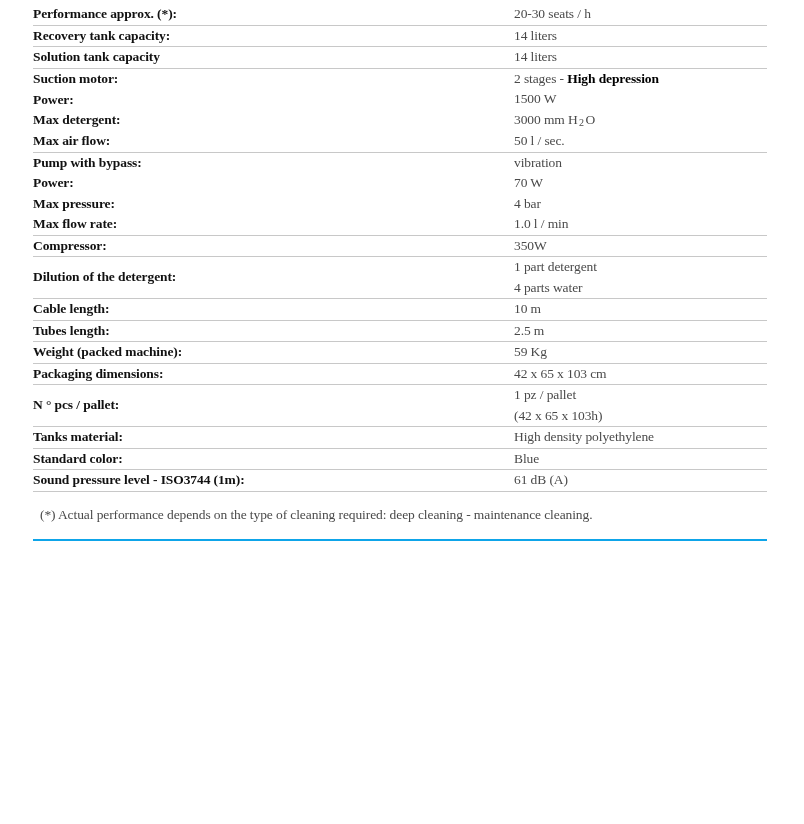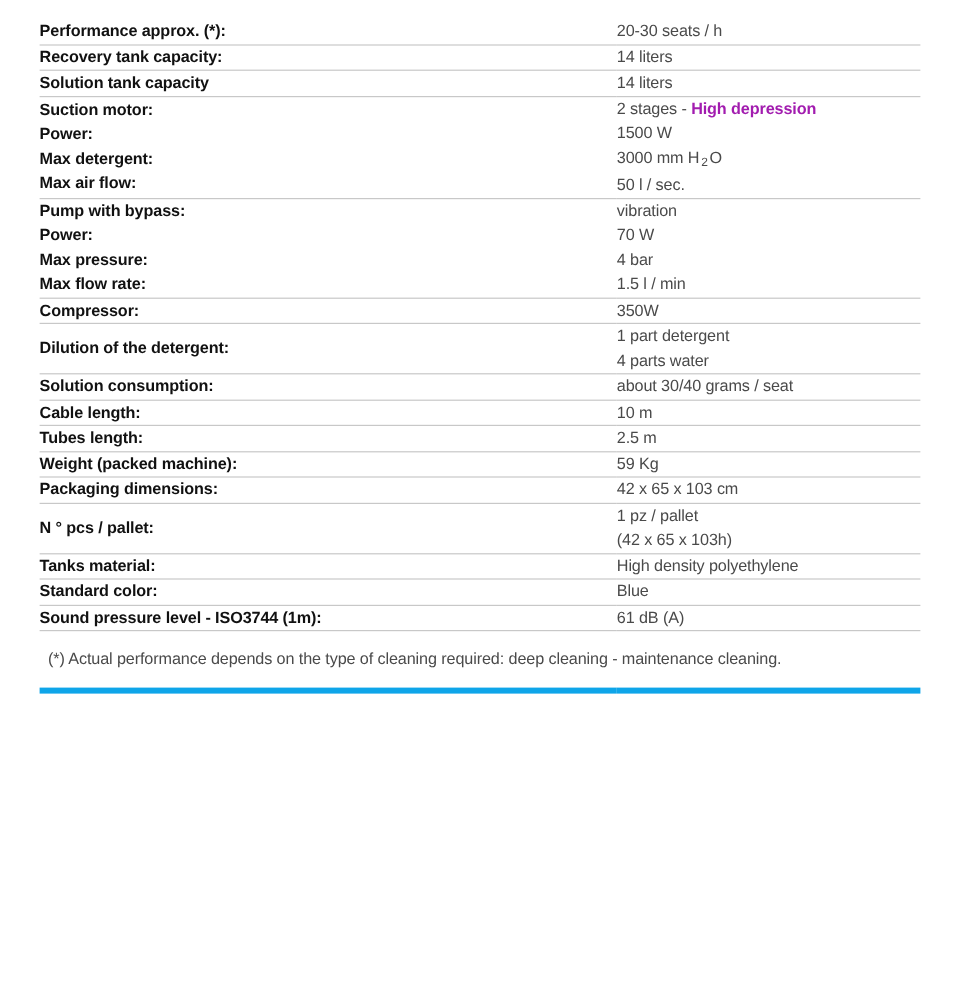--- a/index.html
+++ b/index.html
@@ -8,23 +8,24 @@
     background: #ffffff;
   }
   body {
     width: 804px;
     height: 824px;
     font-family: "Liberation Sans", sans-serif;
     overflow: hidden;
   }
   .spec-table {
     width: 734px;
-    margin: 16px 0 0 33px;
+    margin: 4px 0 0 33px;
     border-collapse: collapse;
     table-layout: fixed;
+    font-family: Liberation Serif, serif;
   }
   .spec-row > td {
     border-bottom: 1px solid #c8c8c8;
     padding: 0;
     vertical-align: middle;
   }
   .cell-label {
     width: 481px;
     padding: 9px 8px 10px 7px;
     font-size: 13.5px;
@@ -40,31 +41,31 @@
     color: #4a4a4a;
     line-height: 20.5px;
     letter-spacing: -0.1px;
   }
   .line {
     display: block;
     white-space: nowrap;
   }
   .strong-inline {
     font-weight: bold;
-    color: #a21caf;
+    color: #000000;
   }
   sub.sub-num {
     font-size: 10px;
     vertical-align: baseline;
     position: relative;
     top: 2px;
     margin: 0 1.5px;
   }
   .footnote-row > td {
-    border-bottom: 5px solid #0ea5e9;
+    border-bottom: 2px solid #0ea5e9;
     padding: 12px 8px 14px 7px;
     font-size: 13.5px;
     color: #4a4a4a;
     line-height: 21px;
     letter-spacing: -0.1px;
   }
 </style>
 </head>
 <body>
 
@@ -112,46 +113,38 @@
         <td class="cell-label">
           <span class="line">Pump with bypass:</span>
           <span class="line">Power:</span>
           <span class="line">Max pressure:</span>
           <span class="line">Max flow rate:</span>
         </td>
         <td class="cell-value">
           <span class="line"><span>vibration</span></span>
           <span class="line"><span>70 W</span></span>
           <span class="line"><span>4 bar</span></span>
-          <span class="line"><span>1.5 l / min</span></span>
+          <span class="line"><span>1.0 l / min</span></span>
         </td>
       </tr>
       <tr class="spec-row">
         <td class="cell-label">
           <span class="line">Compressor:</span>
         </td>
         <td class="cell-value">
           <span class="line"><span>350W</span></span>
         </td>
       </tr>
       <tr class="spec-row">
         <td class="cell-label">
           <span class="line">Dilution of the detergent:</span>
         </td>
         <td class="cell-value">
           <span class="line"><span>1 part detergent</span></span>
           <span class="line"><span>4 parts water</span></span>
-        </td>
-      </tr>
-      <tr class="spec-row">
-        <td class="cell-label">
-          <span class="line">Solution consumption:</span>
-        </td>
-        <td class="cell-value">
-          <span class="line"><span>about 30/40 grams / seat</span></span>
         </td>
       </tr>
       <tr class="spec-row">
         <td class="cell-label">
           <span class="line">Cable length:</span>
         </td>
         <td class="cell-value">
           <span class="line"><span>10 m</span></span>
         </td>
       </tr>

